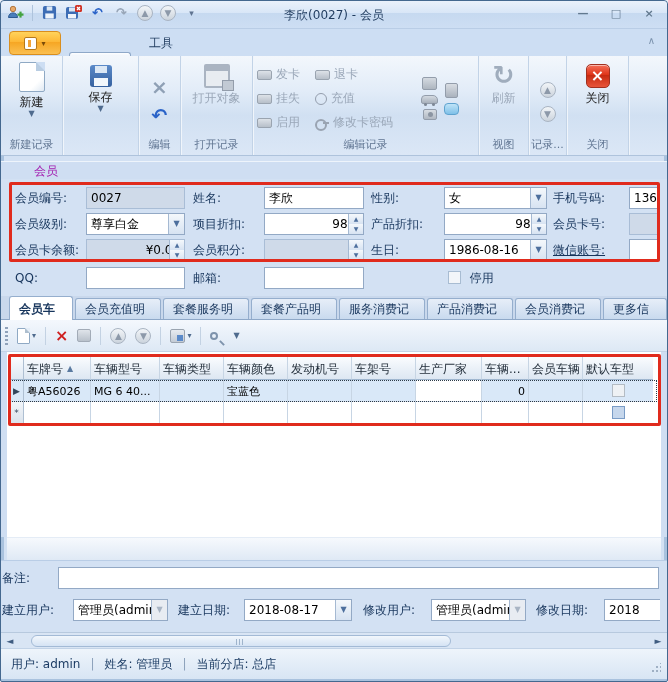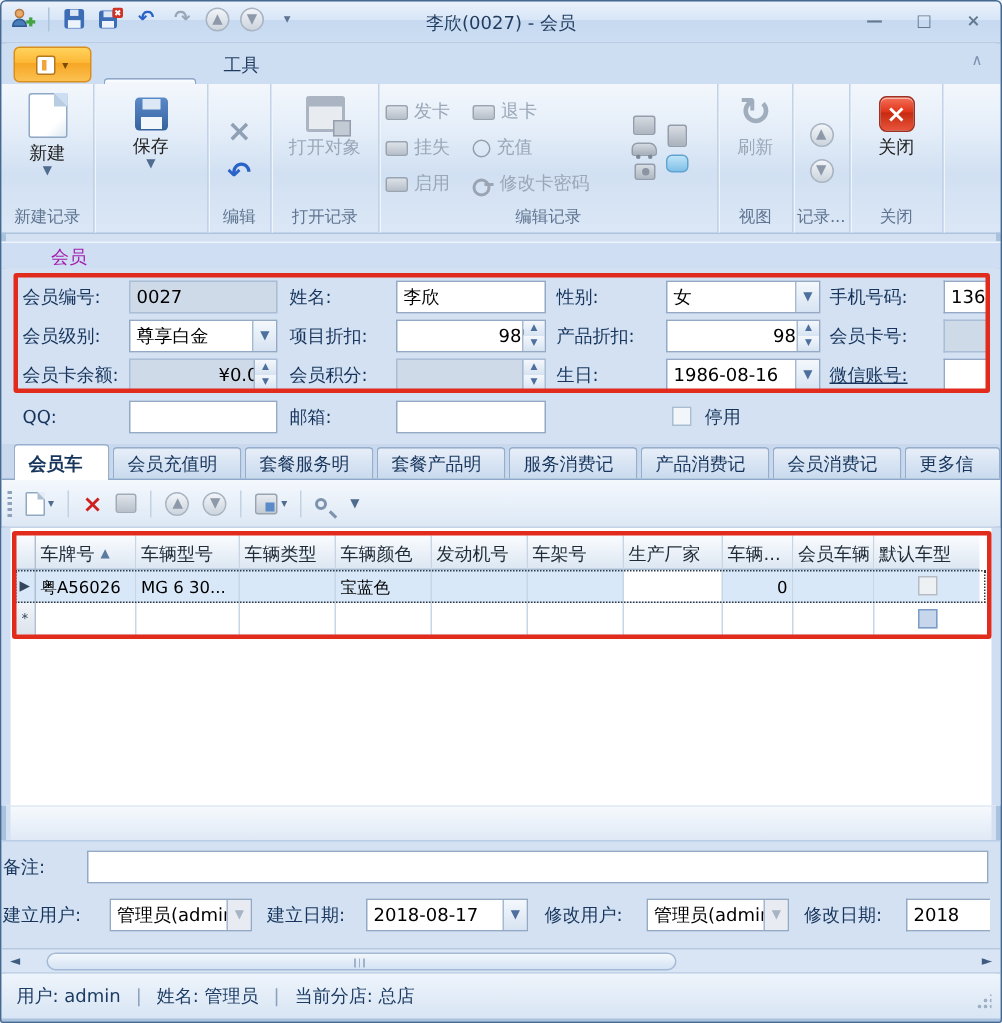--- a/index.html
+++ b/index.html
@@ -447,21 +447,21 @@
       <div class="cell c5">发动机号</div>
       <div class="cell c6">车架号</div>
       <div class="cell c7">生产厂家</div>
       <div class="cell c8">车辆...</div>
       <div class="cell c9">会员车辆</div>
       <div class="cell c10">默认车型</div>
     </div>
     <div class="trow rowsel">
       <div class="cell c0">▶</div>
       <div class="cell c1">粤A56026</div>
-      <div class="cell c2">MG 6 30...</div>
+      <div class="cell c2">MG 6 40...</div>
       <div class="cell c3"></div>
       <div class="cell c4">宝蓝色</div>
       <div class="cell c5"></div>
       <div class="cell c6"></div>
       <div class="cell c7 editcell"></div>
       <div class="cell c8 num">0</div>
       <div class="cell c9"></div>
       <div class="cell c10 cellcheck"><span class="gcheck" style="display:inline-block;"></span></div>
     </div>
     <div class="trow">

